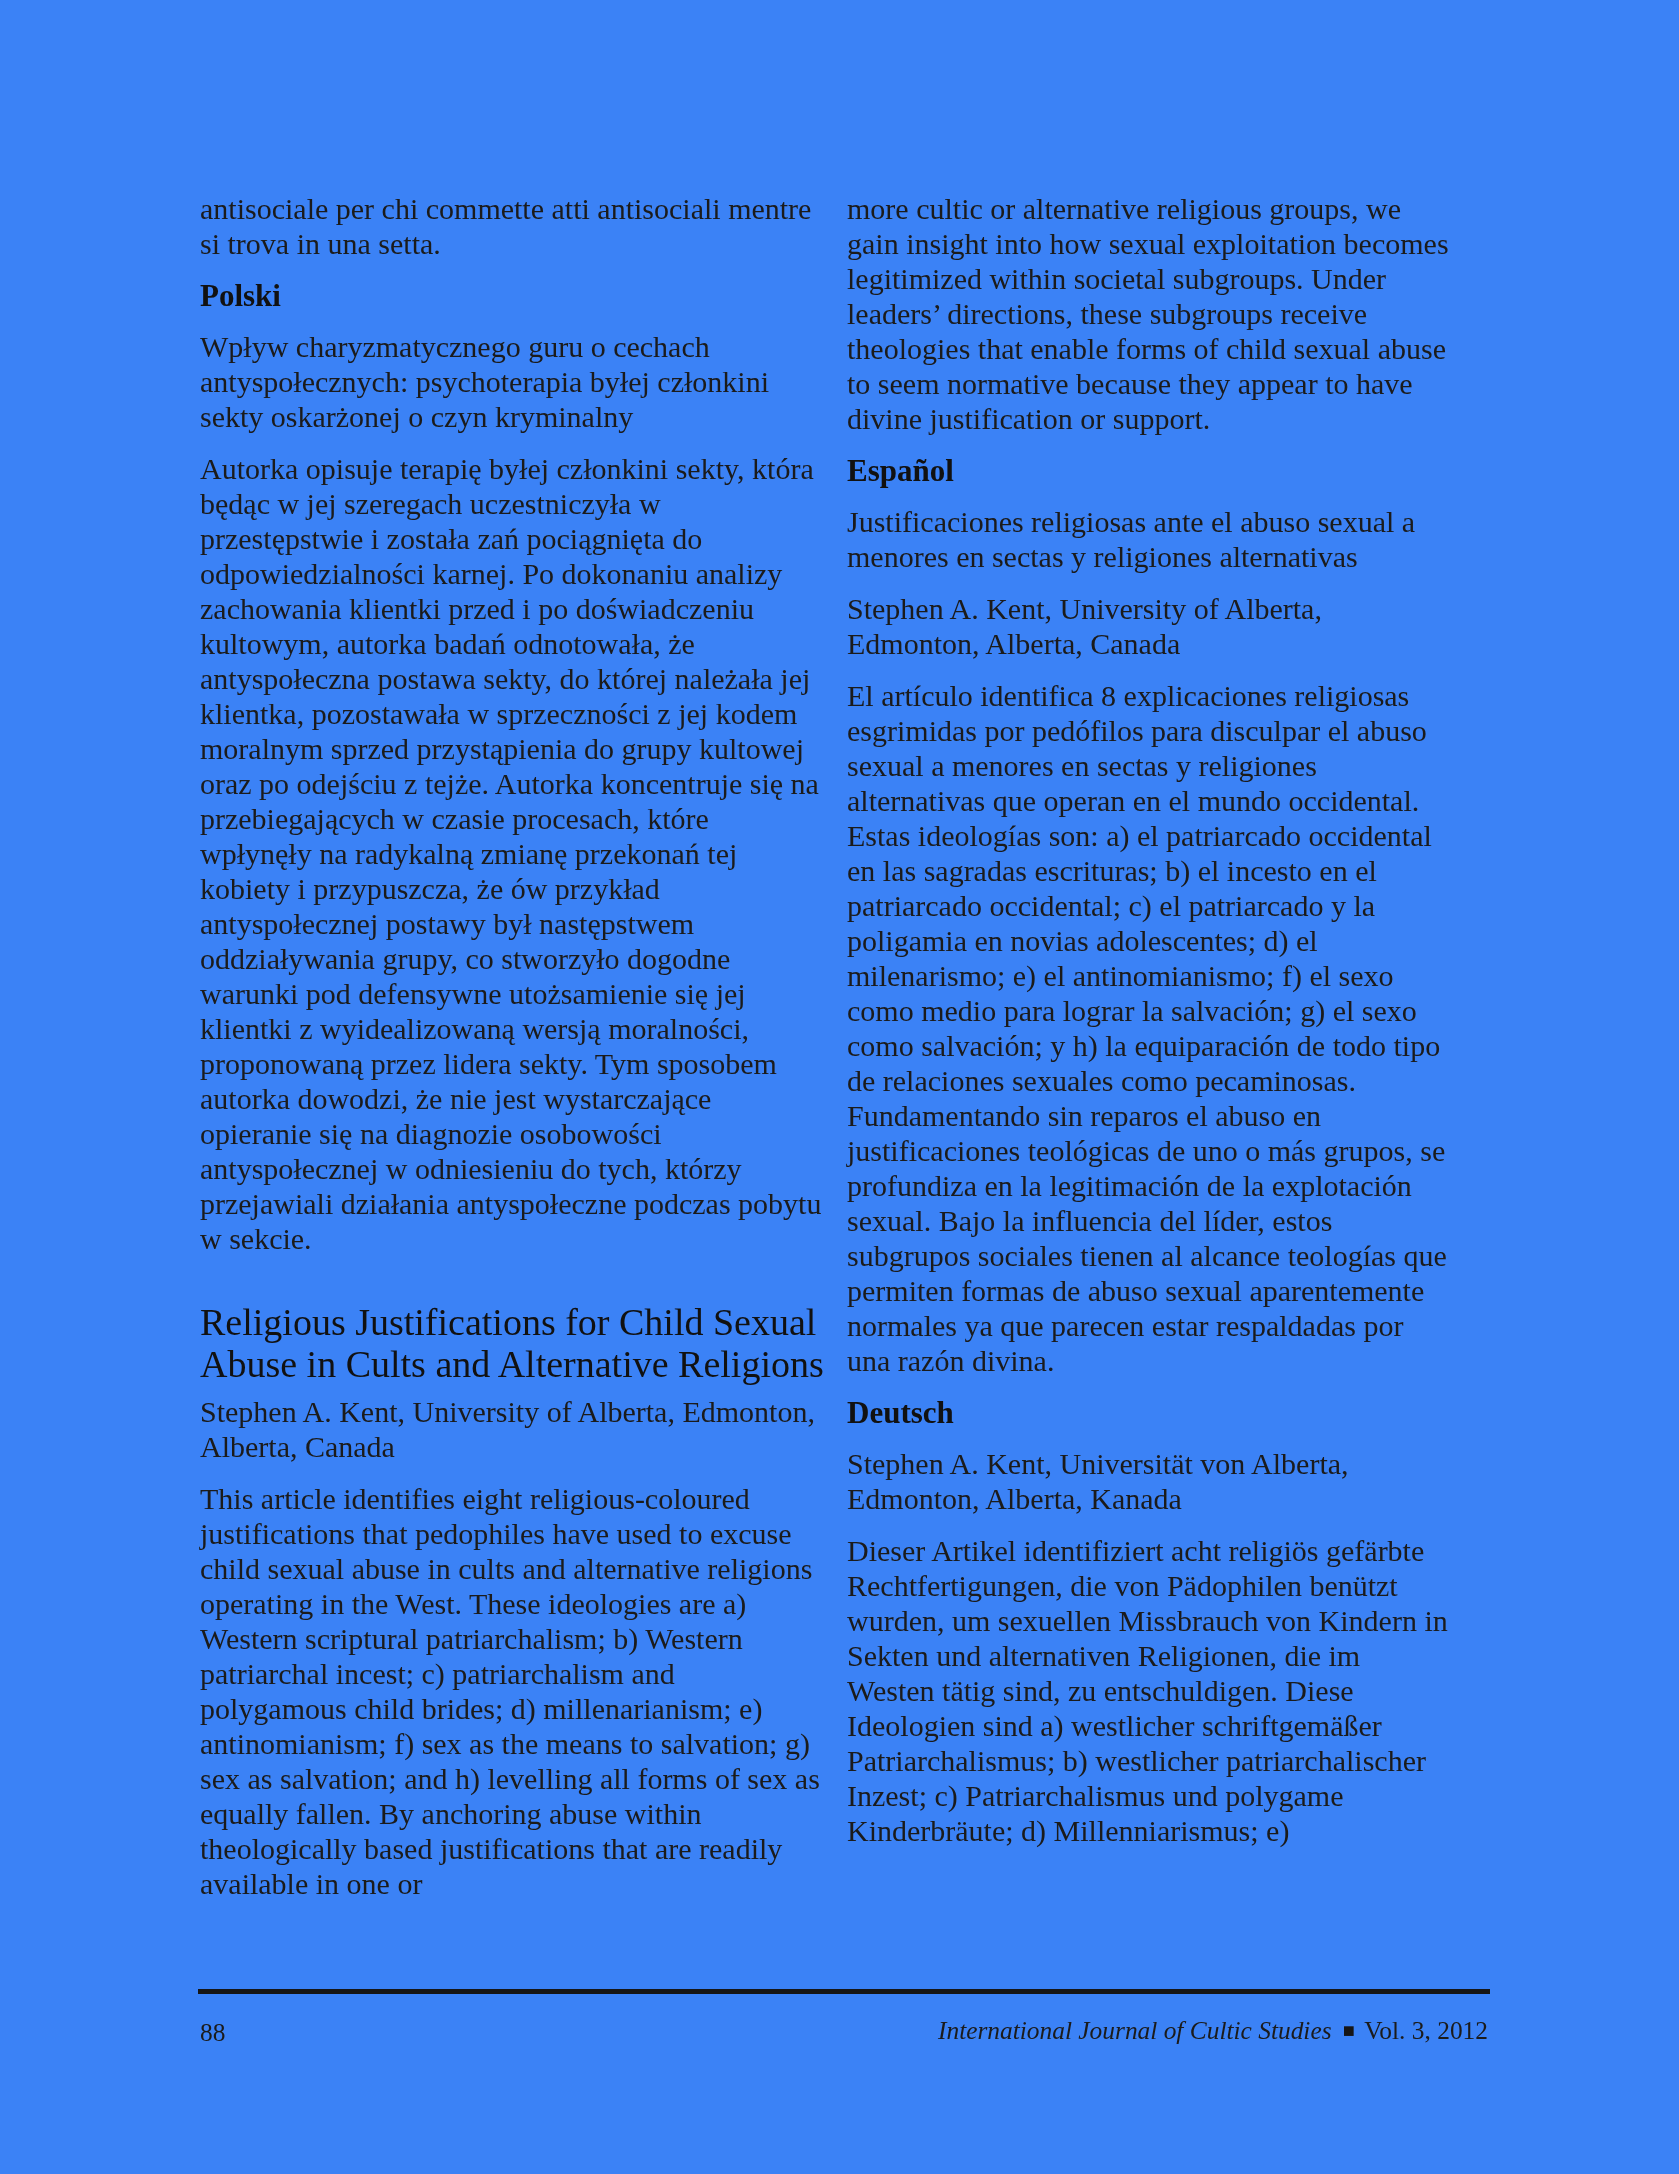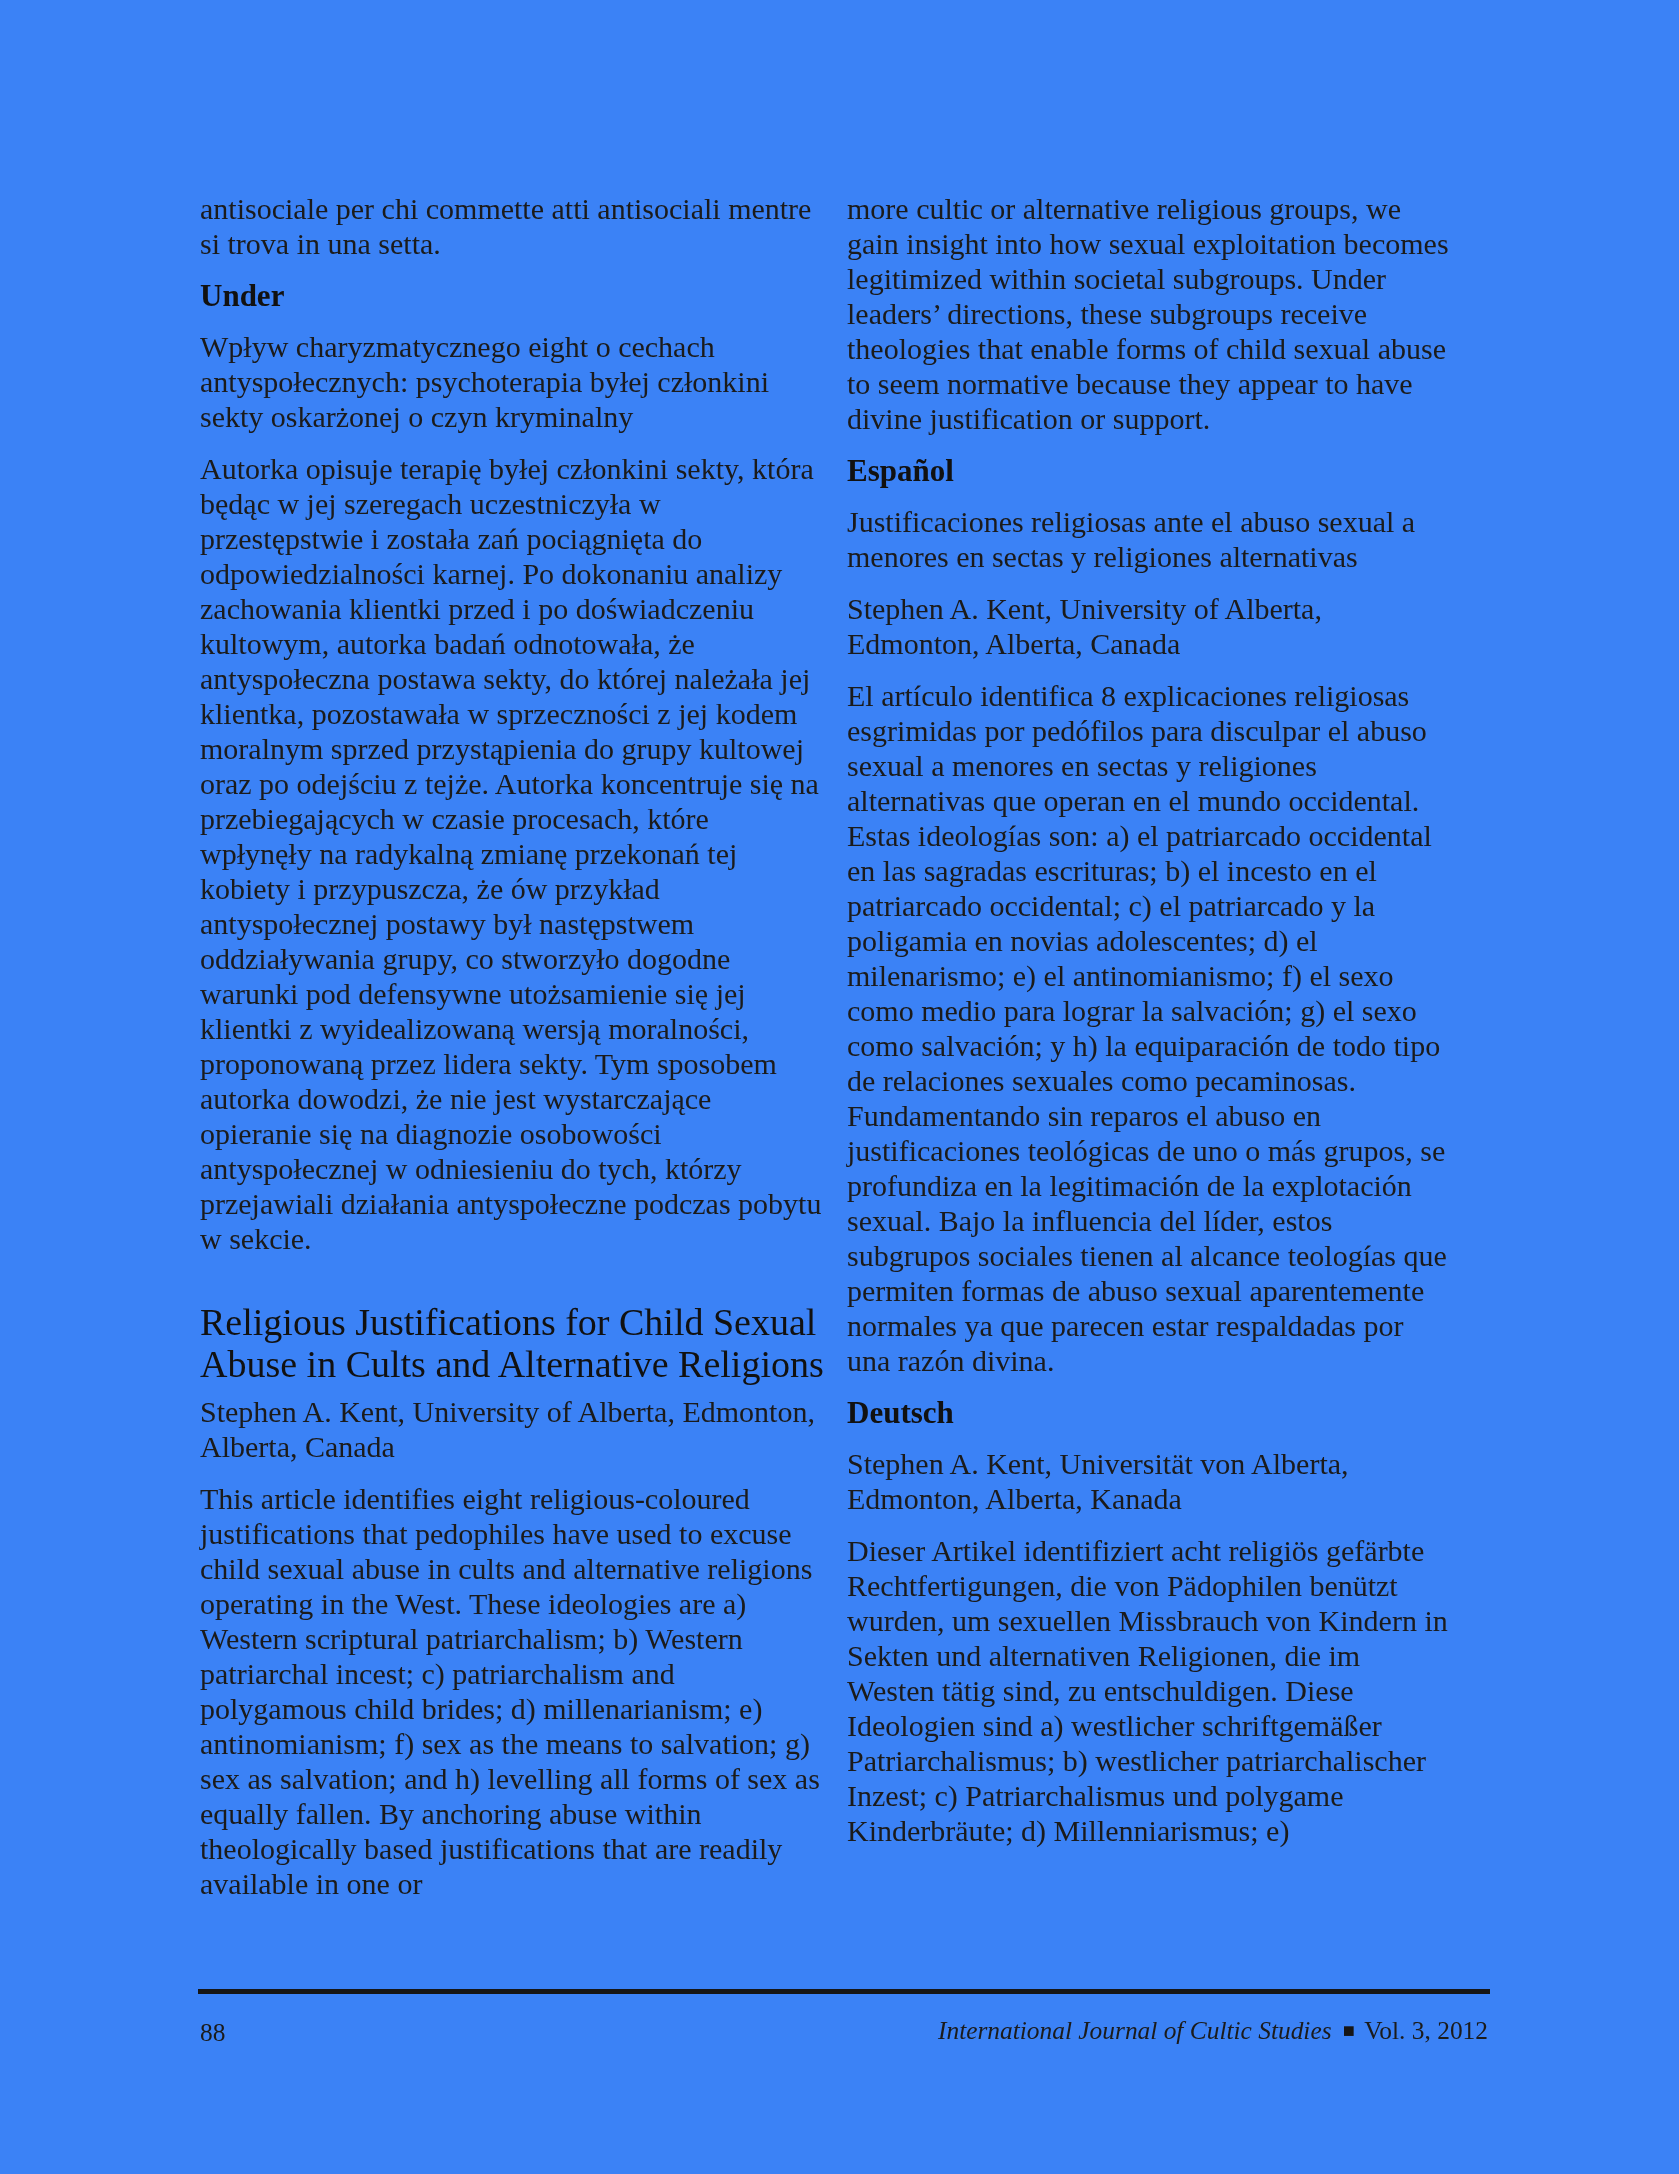--- a/index.html
+++ b/index.html
@@ -67,22 +67,22 @@
   }
 </style>
 </head>
 <body>
 
 <div class="page">
 
   <div class="col col-left">
     <p>antisociale per chi commette atti antisociali mentre si trova in una setta.</p>
 
-    <h2>Under</h2>
-    <p>Wpływ charyzmatycznego eight o cechach antyspołecznych: psychoterapia byłej członkini sekty oskarżonej o czyn kryminalny</p>
+    <h2>Polski</h2>
+    <p>Wpływ charyzmatycznego guru o cechach antyspołecznych: psychoterapia byłej członkini sekty oskarżonej o czyn kryminalny</p>
     <p>Autorka opisuje terapię byłej członkini sekty, która będąc w jej szeregach uczestniczyła w przestępstwie i została zań pociągnięta do odpowiedzialności karnej. Po dokonaniu analizy zachowania klientki przed i po doświadczeniu kultowym, autorka badań odnotowała, że antyspołeczna postawa sekty, do której należała jej klientka, pozostawała w sprzeczności z jej kodem moralnym sprzed przystąpienia do grupy kultowej oraz po odejściu z tejże. Autorka koncentruje się na przebiegających w czasie procesach, które wpłynęły na radykalną zmianę przekonań tej kobiety i przypuszcza, że ów przykład antyspołecznej postawy był następstwem oddziaływania grupy, co stworzyło dogodne warunki pod defensywne utożsamienie się jej klientki z wyidealizowaną wersją moralności, proponowaną przez lidera sekty. Tym sposobem autorka dowodzi, że nie jest wystarczające opieranie się na diagnozie osobowości antyspołecznej w odniesieniu do tych, którzy przejawiali działania antyspołeczne podczas pobytu w sekcie.</p>
 
     <h1 class="article-title">Religious Justifications for Child Sexual Abuse in Cults and Alternative Religions</h1>
     <p>Stephen A. Kent, University of Alberta, Edmonton, Alberta, Canada</p>
 
     <p>This article identifies eight religious-coloured justifications that pedophiles have used to excuse child sexual abuse in cults and alternative religions operating in the West.  These ideologies are a) Western scriptural patriarchalism; b) Western patriarchal incest; c) patriarchalism and polygamous child brides; d) millenarianism; e) antinomianism; f) sex as the means to salvation; g) sex as salvation; and h) levelling all forms of sex as equally fallen.  By anchoring abuse within theologically based justifications that are readily available in one or</p>
   </div>
 
   <div class="col col-right">
     <p>more cultic or alternative religious groups, we gain insight into how sexual exploitation becomes legitimized within societal subgroups. Under leaders’ directions, these subgroups receive theologies that enable forms of child sexual abuse to seem normative because they appear to have divine justification or support.</p>

